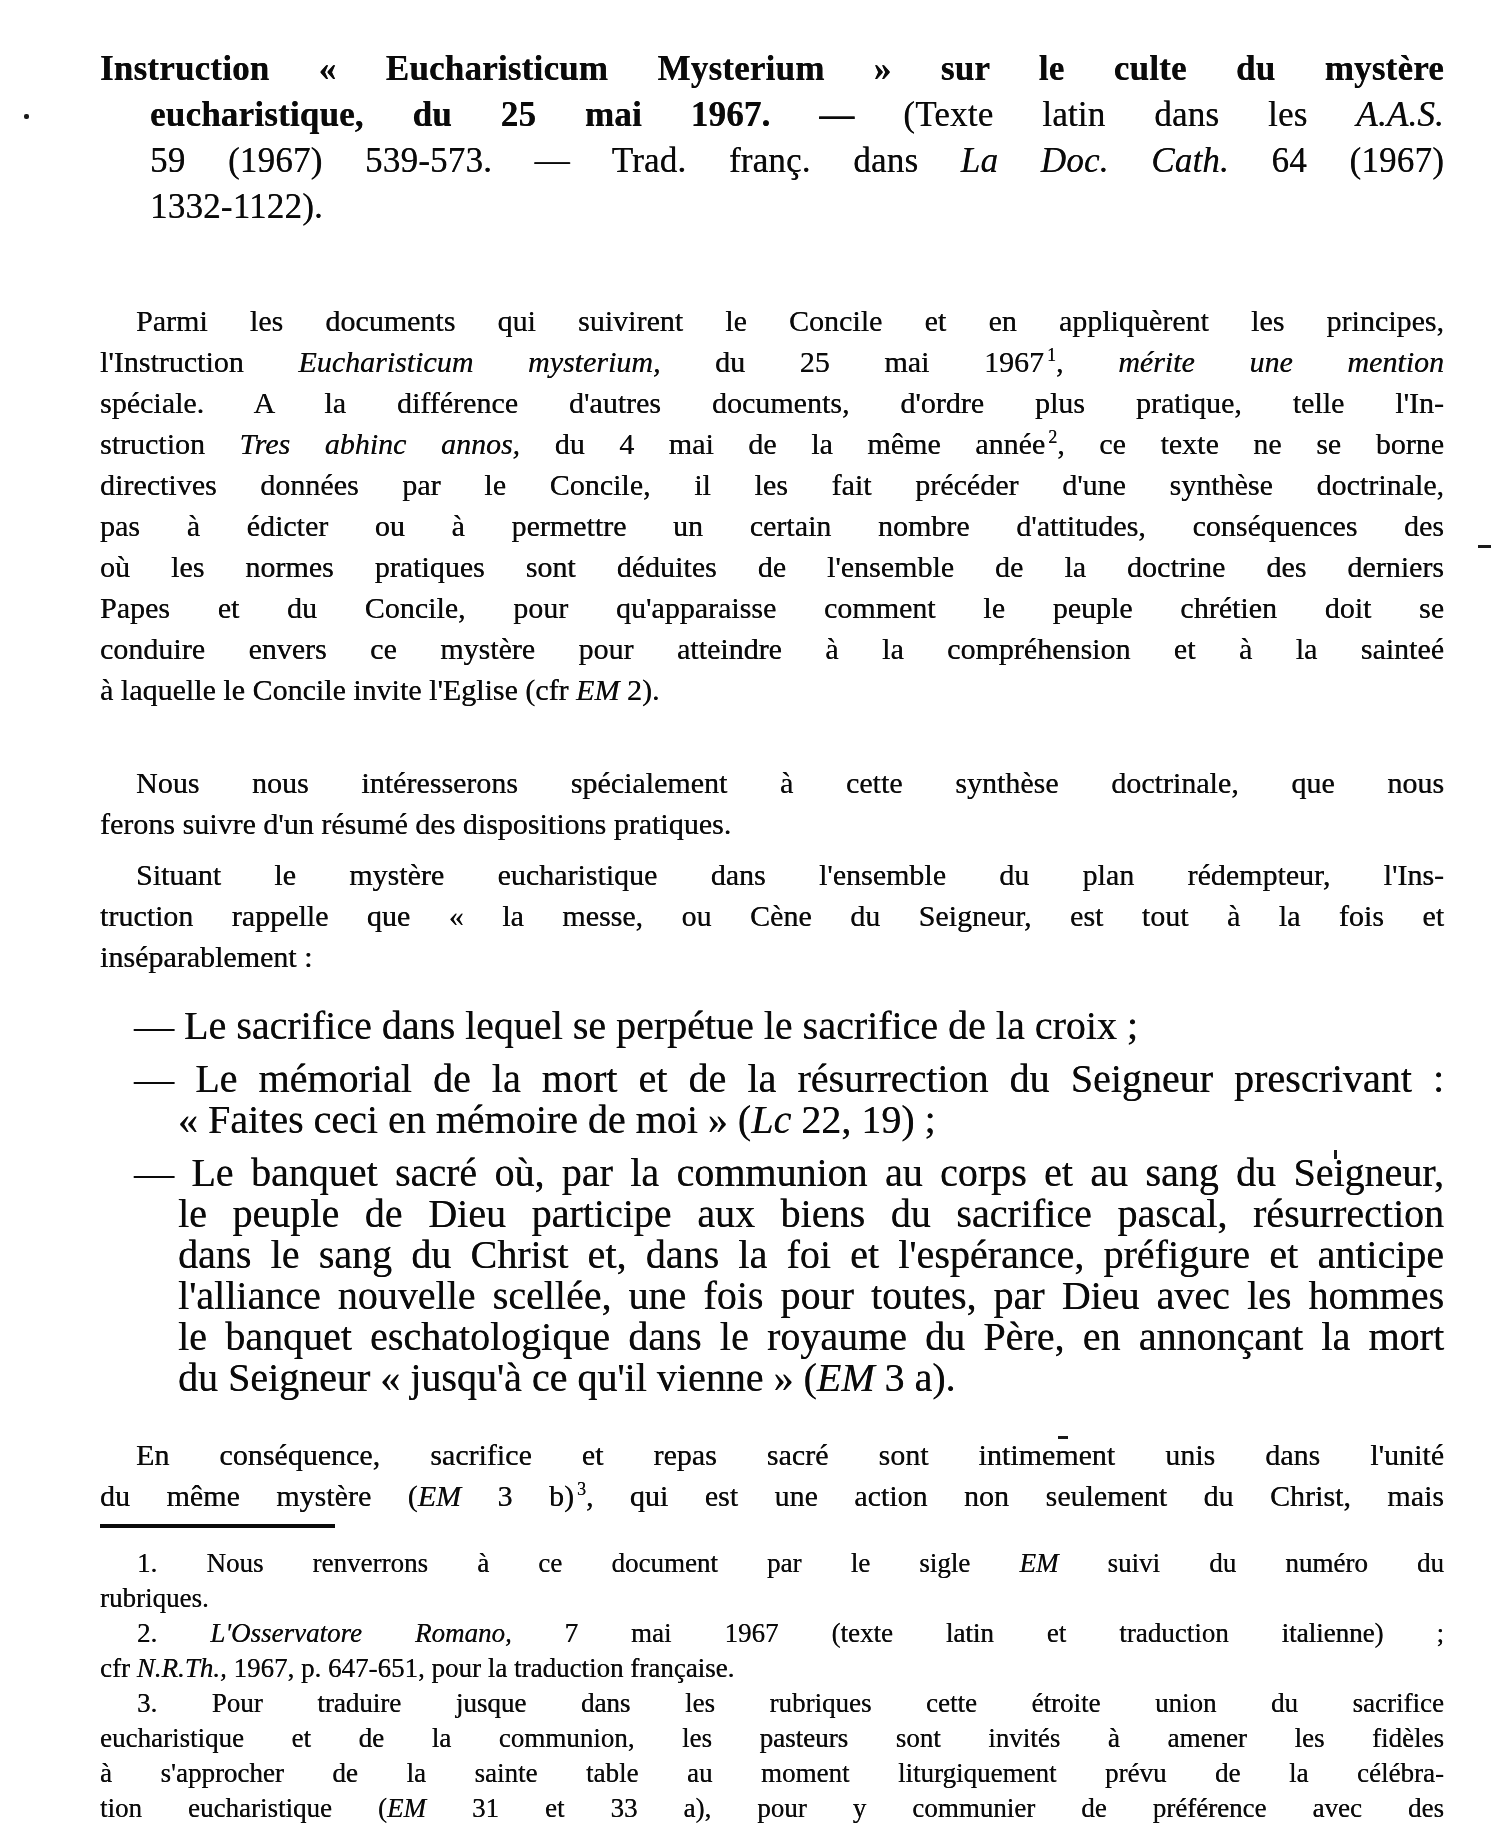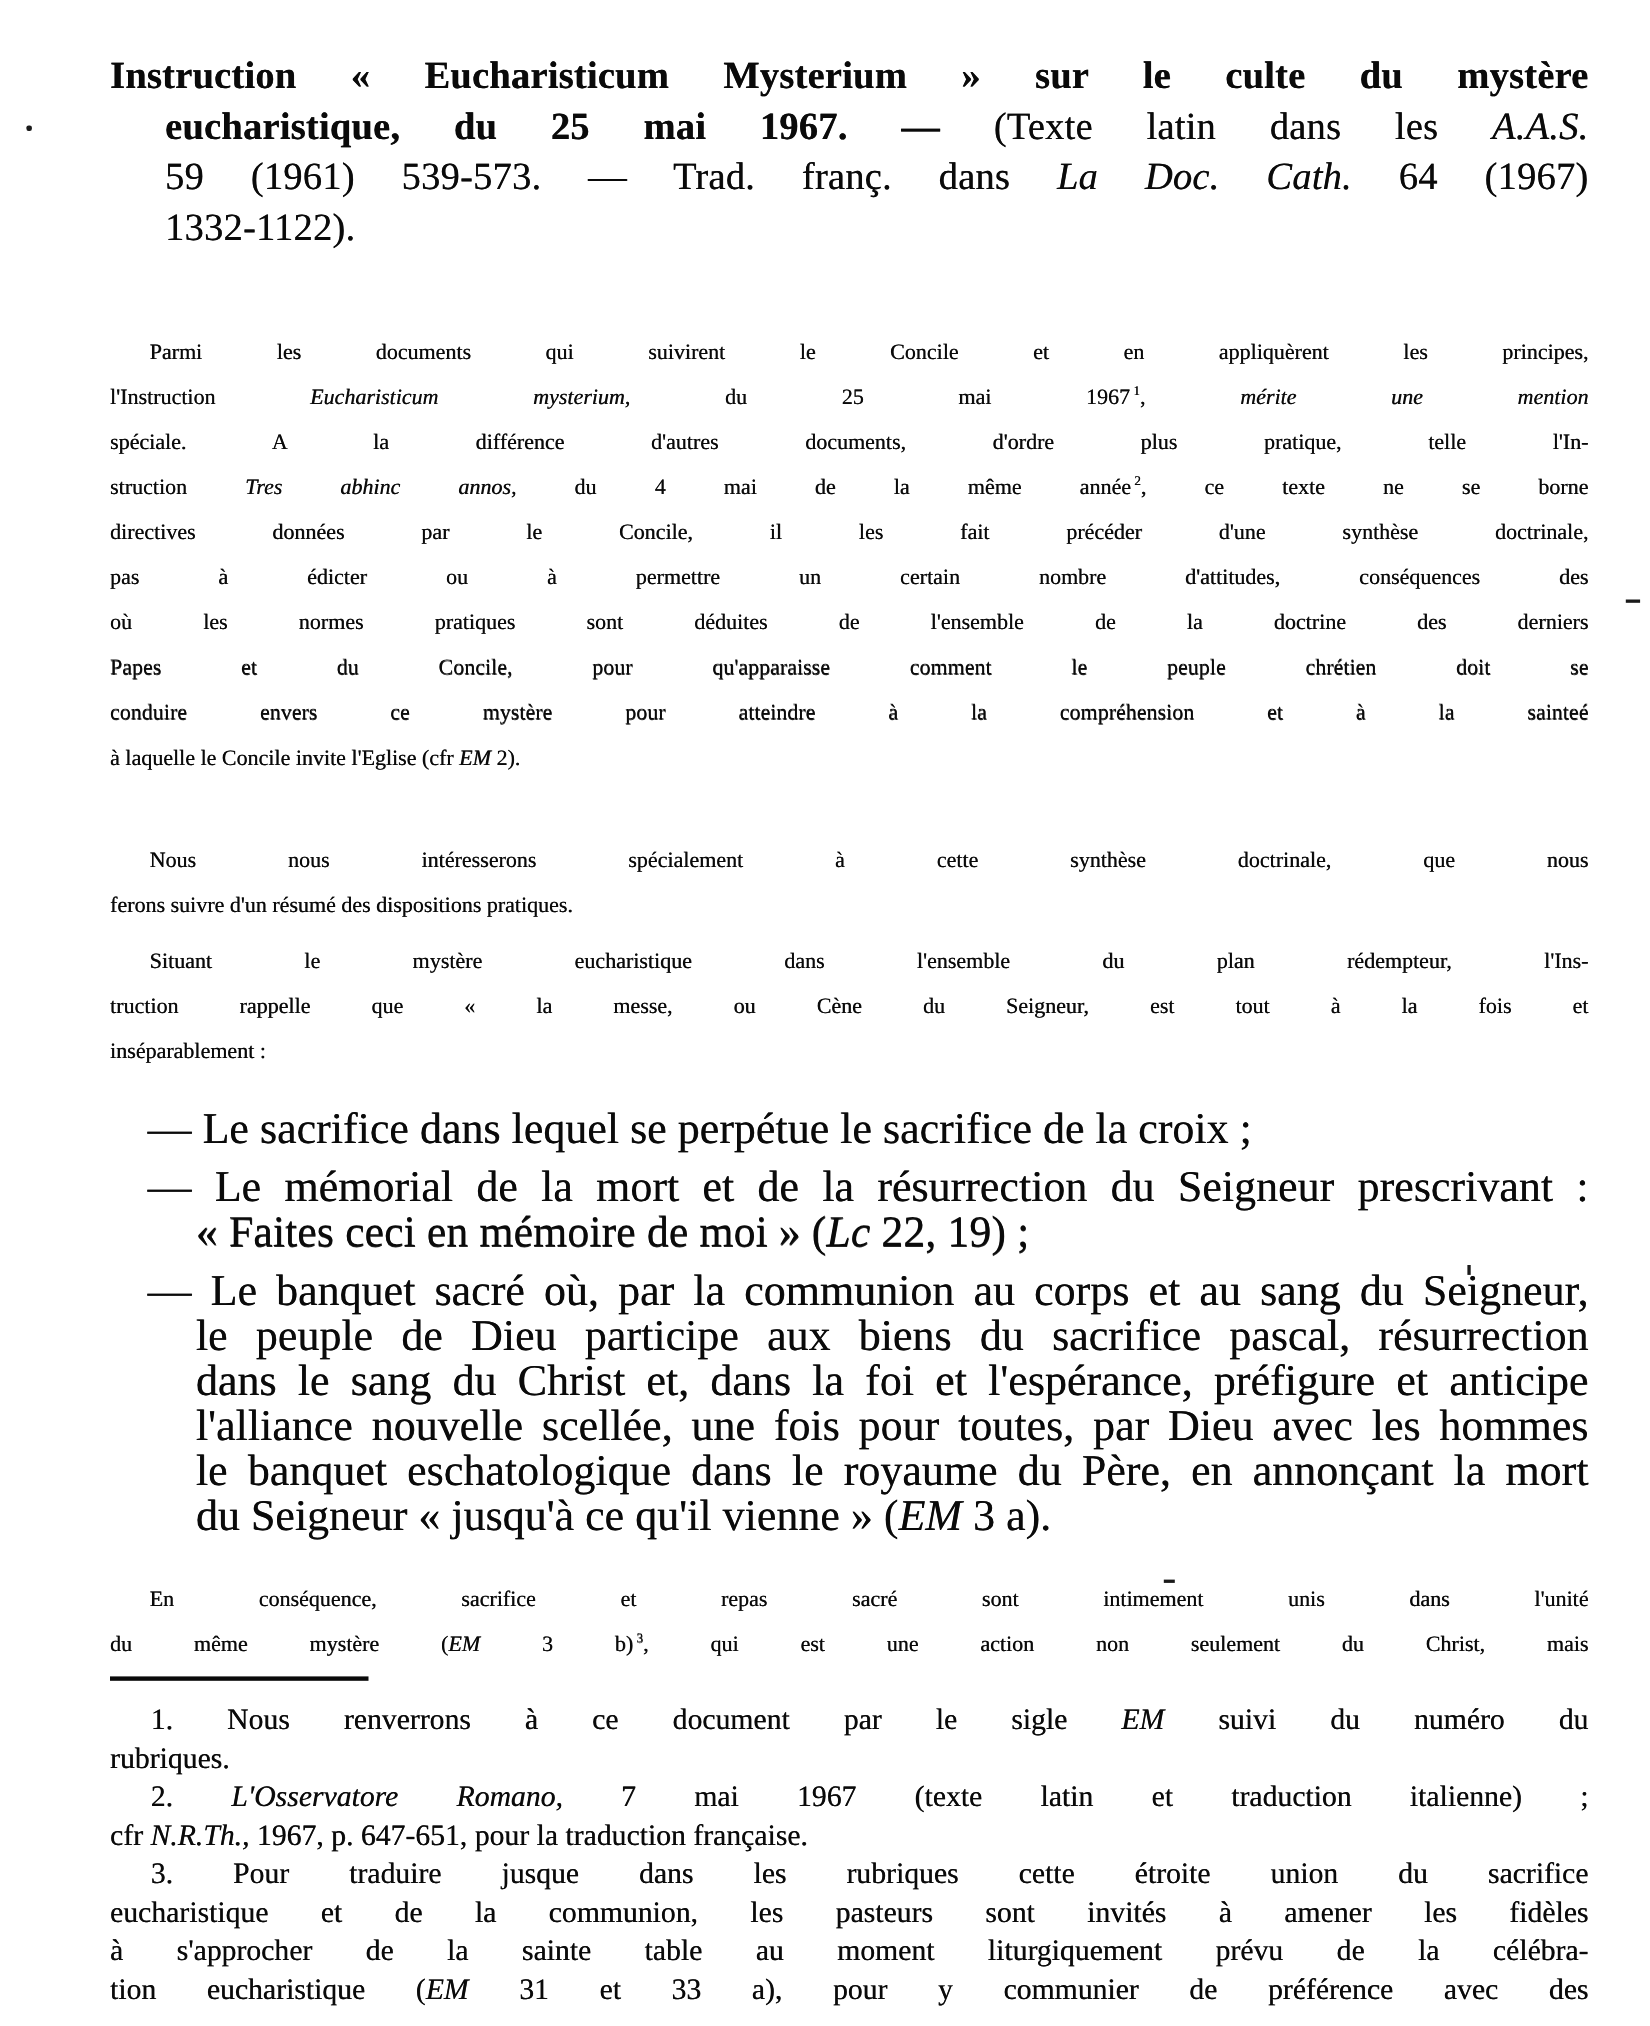--- a/index.html
+++ b/index.html
@@ -20,21 +20,21 @@
   }
   .line { text-align:justify; }
   .line.fill { text-align-last:justify; }
   .it { font-style:italic; }
   .bd { font-weight:bold; }
   sup { font-size:0.6em; line-height:0; vertical-align:super; margin-left:3px; }
 
   .heading { font-size:35px; line-height:46px; margin-bottom:70px; letter-spacing:0.2px; }
   .heading .line.cont { padding-left:50px; }
 
-  .para { font-size:20px; line-height:41px; }
+  .para { font-size:30px; line-height:41px; }
   .para .line.first { text-indent:36px; }
   .para-intro    { margin-bottom:52px; }
   .para-nous     { margin-bottom:10px; }
   .para-situant  { margin-bottom:28px; }
 
   .bullets { font-size:40px; line-height:41px; margin-bottom:36px; }
   .bullet { padding-left:78px; }
   .bullet + .bullet { margin-top:12px; }
   .bullet .line.bf { text-indent:-44px; }
 
@@ -55,21 +55,21 @@
   .a4 { left:1334px; top:1150px; width:3px;  height:9px; }
 </style>
 </head>
 <body>
 
 <div class="page">
 
   <div class="heading">
       <div class="line fill"><span class="bd">Instruction « Eucharisticum Mysterium » sur le culte du mystère</span></div>
       <div class="line fill cont"><span class="bd">eucharistique, du 25 mai 1967. — </span><span>(Texte latin dans les </span><span class="it">A.A.S.</span></div>
-      <div class="line fill cont"><span>59 (1961) 539-573. — Trad. franç. dans </span><span class="it">La Doc. Cath.</span><span> 64 (1967)</span></div>
+      <div class="line fill cont"><span>59 (1967) 539-573. — Trad. franç. dans </span><span class="it">La Doc. Cath.</span><span> 64 (1967)</span></div>
       <div class="line cont"><span>1332-1122).</span></div>
     </div>
 
   <div class="para para-intro">
       <div class="line fill first"><span>Parmi les documents qui suivirent le Concile et en appliquèrent les principes,</span></div>
       <div class="line fill"><span>l'Instruction </span><span class="it">Eucharisticum mysterium,</span><span> du 25 mai 1967</span><sup>1</sup><span>, </span><span class="it">mérite une mention</span></div>
       <div class="line fill"><span>spéciale. A la différence d'autres documents, d'ordre plus pratique, telle l'In-</span></div>
       <div class="line fill"><span>struction </span><span class="it">Tres abhinc annos,</span><span> du 4 mai de la même année</span><sup>2</sup><span>, ce texte ne se borne</span></div>
       <div class="line fill"><span>directives données par le Concile, il les fait précéder d'une synthèse doctrinale,</span></div>
       <div class="line fill"><span>pas à édicter ou à permettre un certain nombre d'attitudes, conséquences des</span></div>

